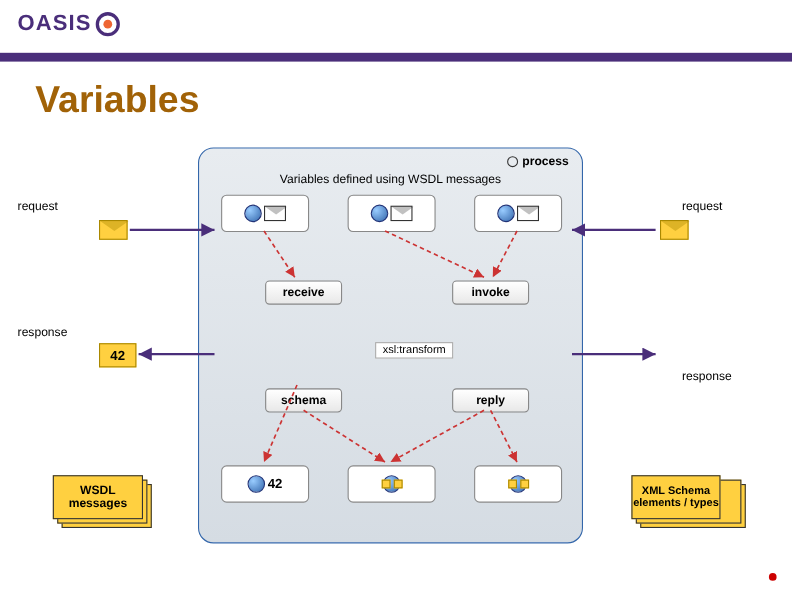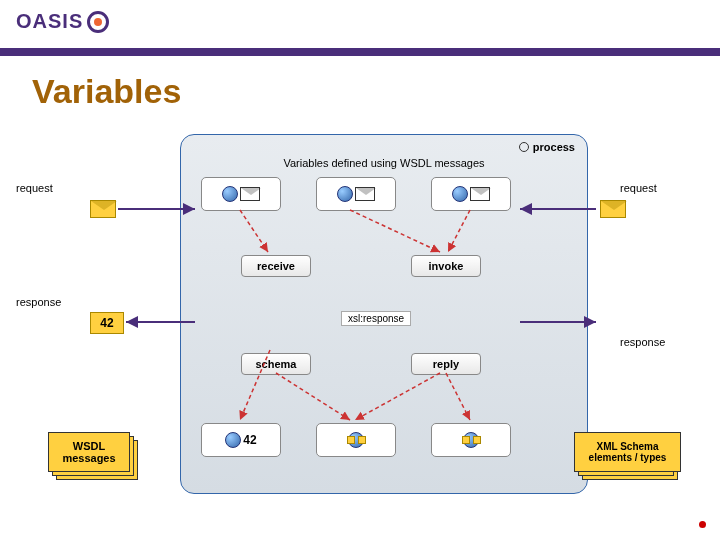--- a/index.html
+++ b/index.html
@@ -4,21 +4,21 @@
 <style>
   * { box-sizing: border-box; margin: 0; padding: 0; }
   body { width: 720px; height: 540px; background: #fff; font-family: Arial, sans-serif; position: relative; overflow: hidden; }
   .header { height: 48px; position: relative; }
   .logo { position: absolute; left: 16px; top: 10px; display: flex; align-items: flex-end; }
   .logo-text { font-size: 20px; font-weight: bold; color: #4a2e7a; letter-spacing: 1px; }
   .logo-gear { width: 22px; height: 22px; margin-left: 4px; border: 3px solid #4a2e7a; border-radius: 50%; position: relative; }
   .logo-gear::after { content: ''; position: absolute; width: 8px; height: 8px; background: #e63; border-radius: 50%; left: 4px; top: 4px; }
   .divider { position: absolute; left: 0; right: 0; top: 48px; height: 8px; background: #4a2e7a; }
   .title { position: absolute; left: 32px; top: 72px; font-size: 34px; font-weight: bold; color: #a16207; }
-  .process { position: absolute; left: 180px; top: 134px; width: 408px; height: 360px; border: 1px solid #3366aa; border-radius: 14px; background: linear-gradient(#e8ecf0, #d5dce3); }
+  .process { position: absolute; left: 180px; top: 134px; width: 350px; height: 360px; border: 1px solid #3366aa; border-radius: 14px; background: linear-gradient(#e8ecf0, #d5dce3); }
   .proc-head { position: absolute; right: 12px; top: 6px; font-size: 11px; font-weight: bold; display: flex; align-items: center; gap: 4px; }
   .proc-icon { width: 10px; height: 10px; border: 1px solid #333; border-radius: 50%; position: relative; }
   .caption { font-size: 11px; text-align: center; position: absolute; width: 100%; }
   .var-box { position: absolute; width: 80px; height: 34px; border: 1px solid #888; border-radius: 5px; background: #fff; display: flex; align-items: center; justify-content: center; gap: 2px; }
   .globe { width: 16px; height: 16px; border-radius: 50%; background: radial-gradient(circle at 30% 30%, #9cf, #36a); border: 1px solid #237; }
   .env { width: 20px; height: 14px; background: #fff; border: 1px solid #333; position: relative; }
   .env::before { content: ''; position: absolute; left: 0; top: 0; border-left: 10px solid transparent; border-right: 10px solid transparent; border-top: 7px solid #333; opacity: 0.3; }
   .env-big { width: 26px; height: 18px; background: #ffd040; border: 1px solid #a80; position: relative; }
   .env-big::before { content: ''; position: absolute; left: 0; top: 0; border-left: 13px solid transparent; border-right: 13px solid transparent; border-top: 9px solid #a80; opacity: 0.4; }
   .act { position: absolute; width: 70px; height: 22px; background: linear-gradient(#fff,#e8e8e8); border: 1px solid #888; border-radius: 4px; font-size: 11px; font-weight: bold; display: flex; align-items: center; justify-content: center; }
@@ -70,21 +70,21 @@
       <span class="env"></span>
     </div>
   <div class="var-box" style="left:250px;top:42px">
       <span class="globe"></span>
       <span class="env"></span>
     </div>
 
   <div class="act" style="left:60px;top:120px">receive</div>
   <div class="act" style="left:230px;top:120px">invoke</div>
 
-  <div class="xsl" style="left:160px;top:176px">xsl:response</div>
+  <div class="xsl" style="left:160px;top:176px">xsl:transform</div>
 
   <div class="act" style="left:60px;top:218px">schema</div>
   <div class="act" style="left:230px;top:218px">reply</div>
 
   <div class="var-box" style="left:20px;top:288px">
       <span class="globe"></span>
       <span class-name="num" style="font-size:12px;font-weight:bold">42</span>
     </div>
   <div class="var-box" style="left:135px;top:288px">
       <span class="globe"></span>
@@ -104,21 +104,21 @@
 </div>
 
 <div class="stack" style="left:48px;top:432px">
   <div class="stack-card" style="left:8px;top:8px"></div>
   <div class="stack-card" style="left:4px;top:4px"></div>
   <div class="stack-card" style="left:0;top:0">WSDL messages</div>
 </div>
 <div class="stack" style="left:574px;top:432px">
   <div class="stack-card" style="left:8px;top:8px;width:96px"></div>
   <div class="stack-card" style="left:4px;top:4px;width:96px"></div>
-  <div class="stack-card" style="left:0;top:0;width:107px;font-size:10px">XML Schema elements / types</div>
+  <div class="stack-card" style="left:0;top:0;width:81px;font-size:10px">XML Schema elements / types</div>
 </div>
 
 <svg class="arrows">
   <defs>
     <marker id="ah" markerWidth="8" markerHeight="8" refX="6" refY="3" orient="auto">
         <path d="M0,0 L6,3 L0,6 Z" fill="#4a2e7a"></path>
       </marker>
     <marker id="ahr" markerWidth="8" markerHeight="8" refX="6" refY="3" orient="auto">
         <path d="M0,0 L6,3 L0,6 Z" fill="#c33"></path>
       </marker>

